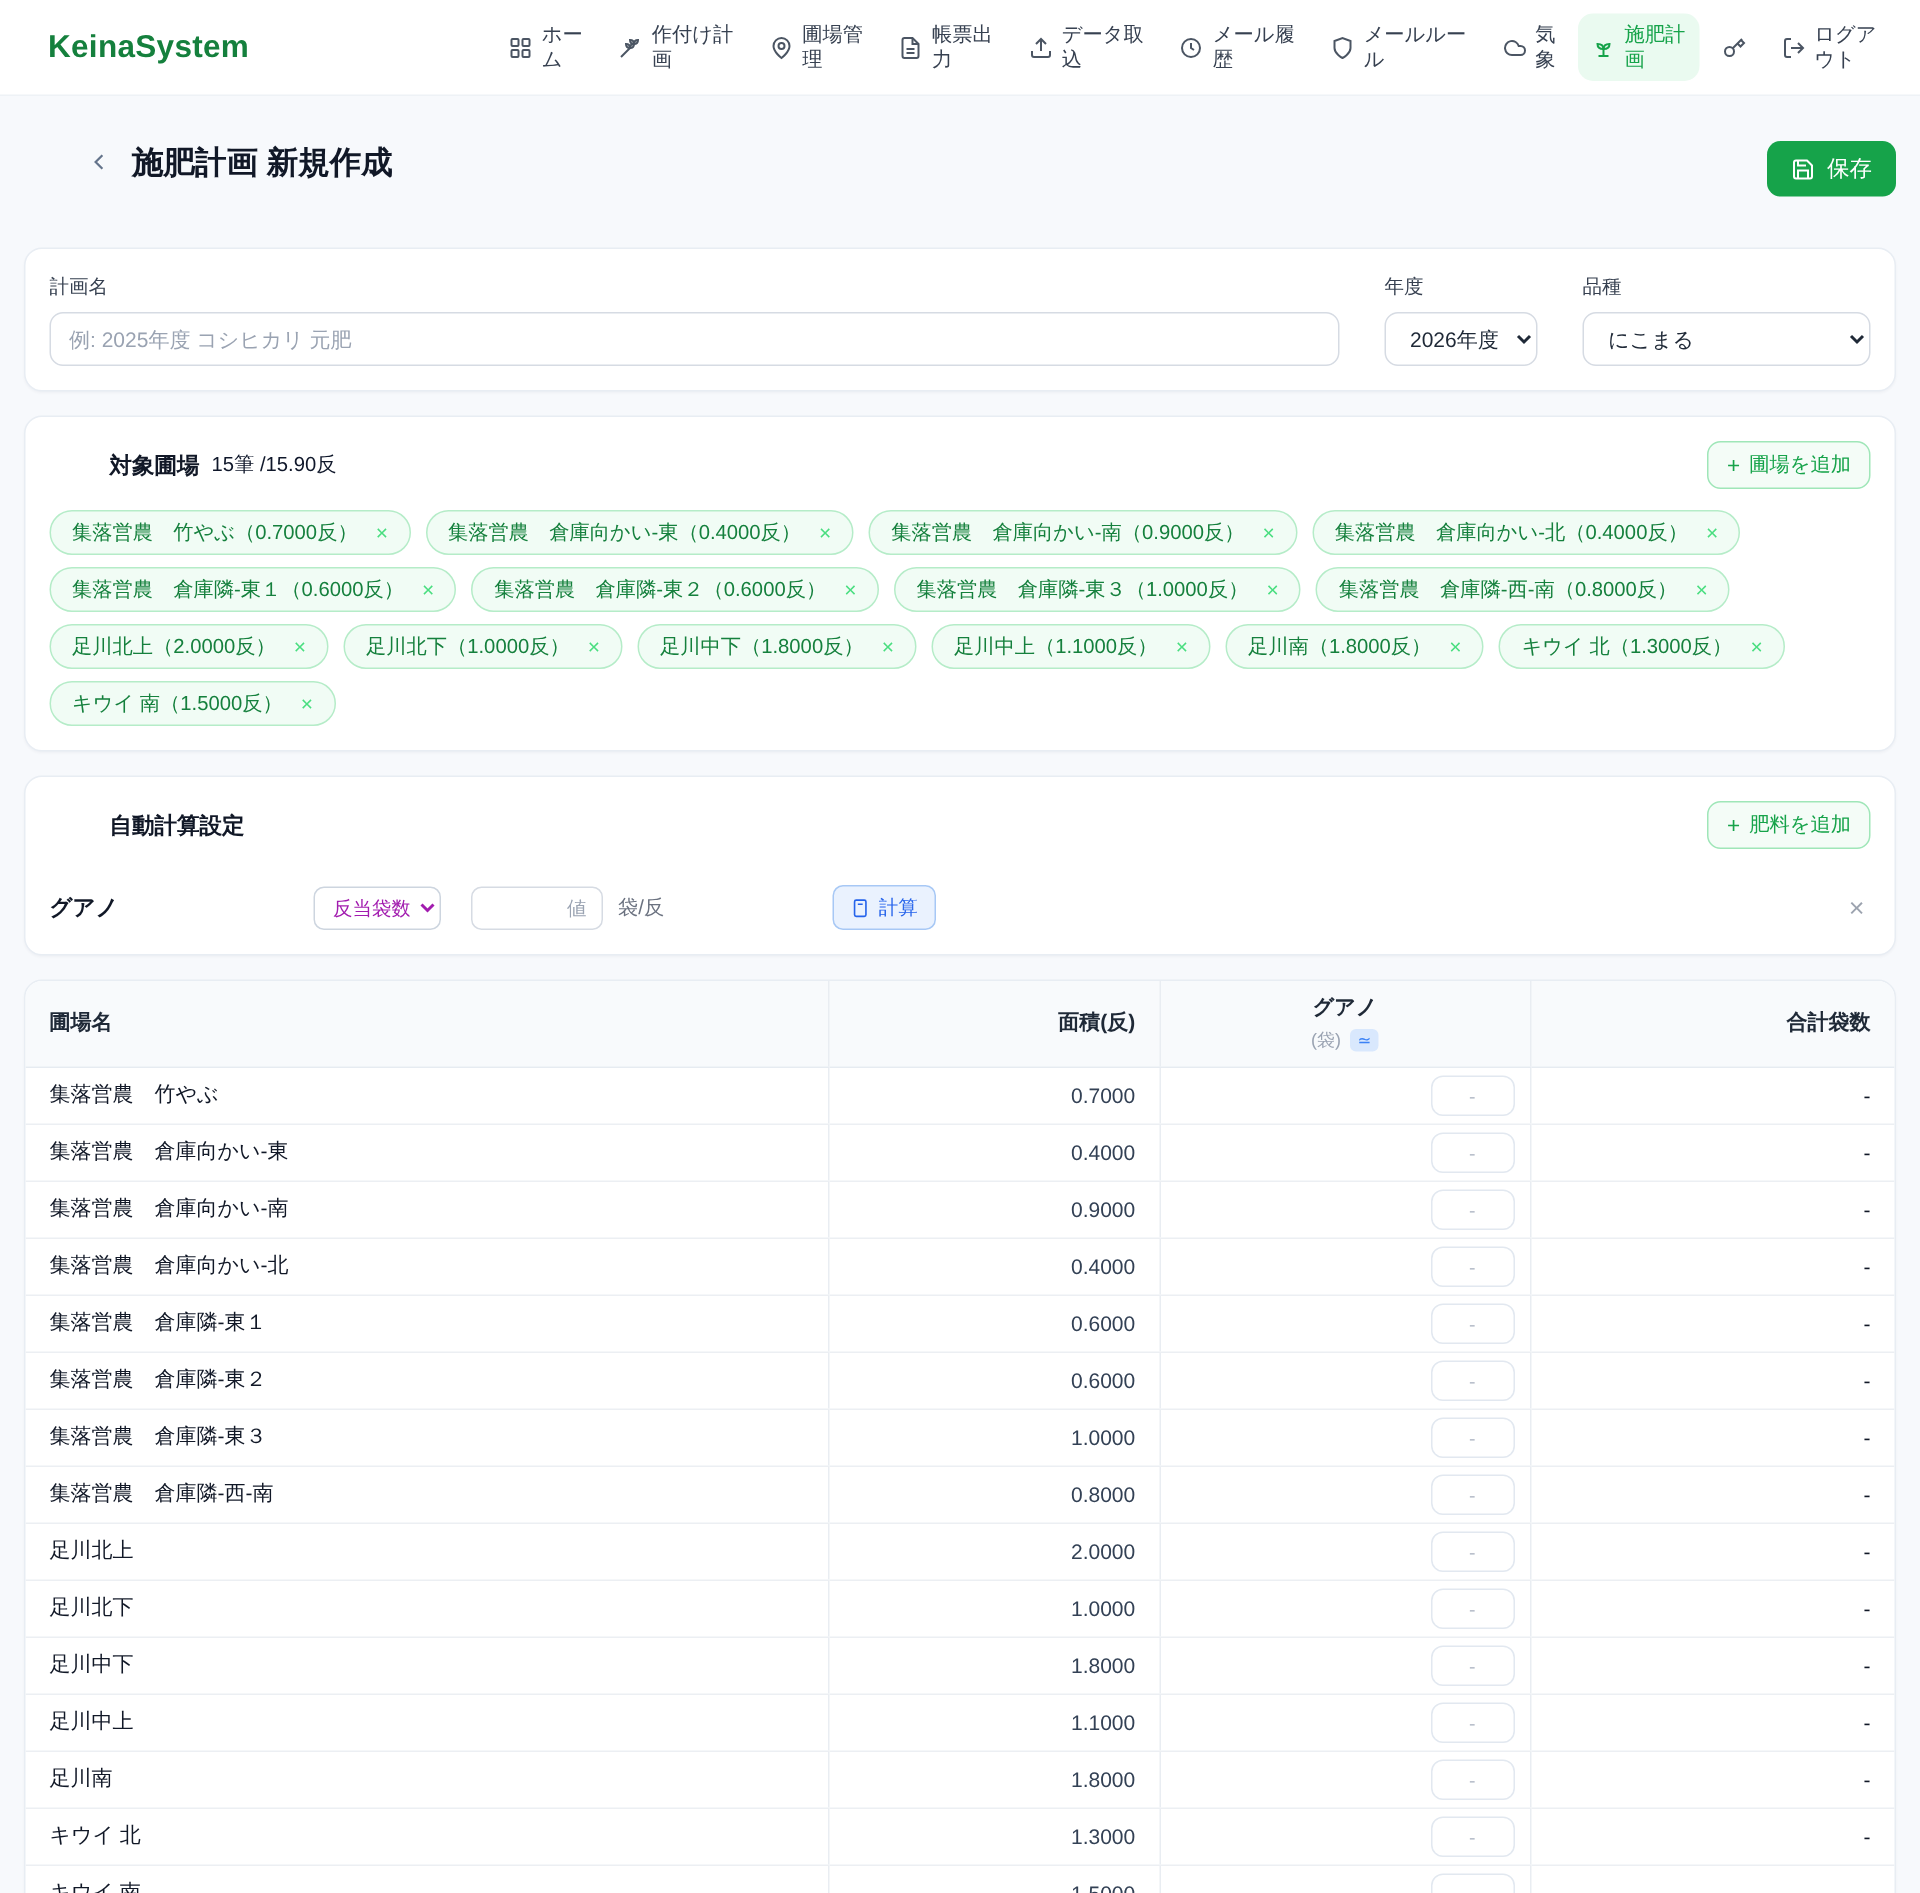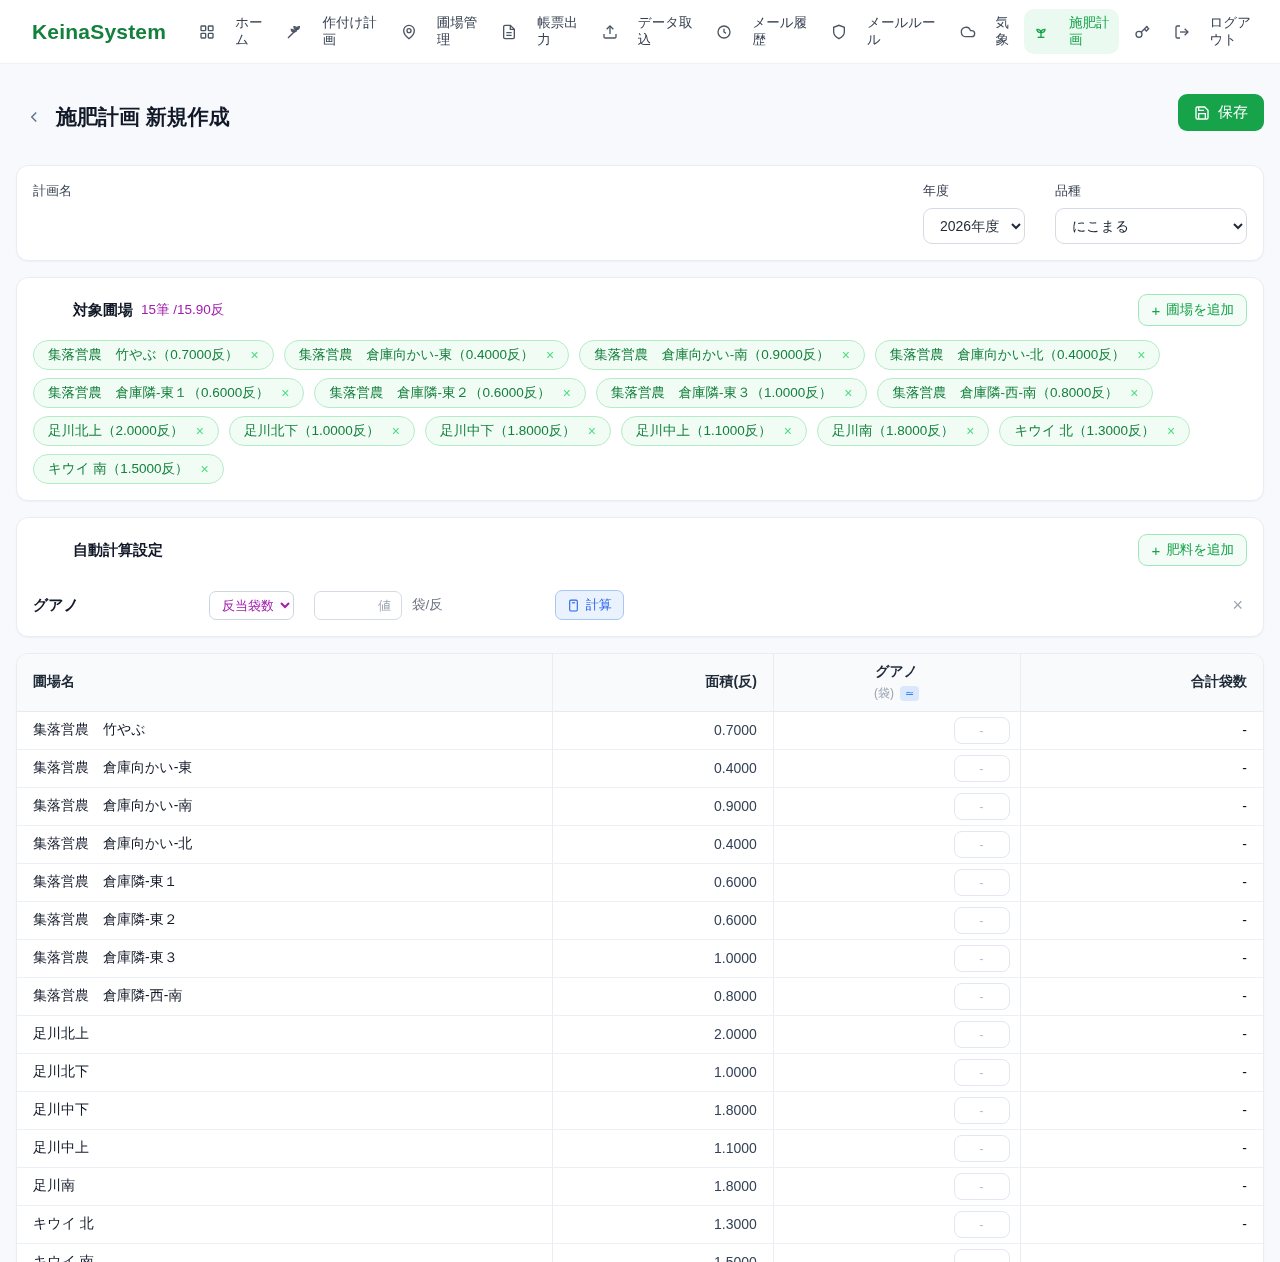--- a/index.html
+++ b/index.html
@@ -13,30 +13,30 @@
   svg { display:block; }
 
   
   .topbar {
     height:64px; background:#ffffff; border-bottom:1px solid #eef2f6;
     display:flex; align-items:center; padding:0 20px 0 32px;
   }
   .brand { font-size:21px; font-weight:bold; color:#15803d; letter-spacing:.2px; flex:none; }
   .nav { flex:1; display:flex; justify-content:flex-end; align-items:center; gap:6px; }
   .nav-item {
-    display:flex; align-items:center; gap:20px; padding:6px 9px; border-radius:10px;
+    display:flex; align-items:center; gap:6px; padding:6px 9px; border-radius:10px;
     color:#374151; cursor:pointer; font-size:13.5px;
   }
   .nav-item .lbl { white-space:pre-line; line-height:1.25; }
   .nav-item svg { width:16px; height:16px; stroke:#4b5563; flex:none; }
   .nav-item.active { background:#eafaf0; color:#16a34a; }
   .nav-item.active svg { stroke:#16a34a; }
 
   
-  .page-head { display:flex; align-items:flex-end; padding:30px 16px 0 20px; }
+  .page-head { display:flex; align-items:flex-start; padding:30px 16px 0 20px;margin-left:32px; }
   .back-btn { width:28px; height:28px; display:flex; align-items:center; justify-content:center; cursor:pointer; }
   .back-btn svg { width:18px; height:18px; stroke:#64748b; }
   .page-title { font-size:21px; font-weight:bold; color:#111827; margin-left:8px; }
   .save-btn {
     margin-left:auto; display:flex; align-items:center; gap:8px;
     background:#16a34a; color:#ffffff; border:none; border-radius:9px;
     padding:9px 16px; font-size:15px; cursor:pointer;
   }
   .save-btn svg { width:16px; height:16px; stroke:#ffffff; }
 
@@ -61,21 +61,21 @@
     height:36px; border:1px solid #d6dbe3; border-radius:9px; background:#fff;
     font-size:14px; color:#1f2937; padding:0 0 0 12px;
     font-family:"Liberation Sans","DejaVu Sans",sans-serif;
   }
   .w-year { width:102px; }
   .w-variety { width:192px; }
 
   
   .sec-head { display:flex; align-items:center;margin-left:40px; }
   .sec-title { font-size:15px; font-weight:bold; color:#111827; }
-  .sec-sub { font-size:13.5px; color:#a21caf; margin-left:8px; }
+  .sec-sub { font-size:13.5px; color:#0f172a; margin-left:8px; }
   .add-btn {
     margin-left:auto; display:flex; align-items:center; gap:6px;
     background:#f4fcf7; border:1px solid #9fe6b8; color:#16a34a;
     border-radius:9px; padding:6px 12px; font-size:13.5px; cursor:pointer;
   }
   .add-btn .plus { font-size:15px; line-height:1; }
 
   
   .tags { display:flex; flex-wrap:wrap; gap:8px 10px; margin-top:14px; }
   .tag {
@@ -254,20 +254,21 @@
         <path d="M7 3v5h8"></path>
       </svg>
     <span>保存</span>
   </button>
 </div>
 
 <div class="card first">
   <div class="form-row">
     <div class="grow">
       <label class="fld-label">計画名</label>
+      <input class="text-input" type="text" placeholder="例: 2025年度 コシヒカリ 元肥" style="">
     </div>
     <div>
       <label class="fld-label">年度</label>
       <select class="sel w-year">
         <option>2026年度</option>
       </select>
     </div>
     <div>
       <label class="fld-label">品種</label>
       <select class="sel w-variety">

